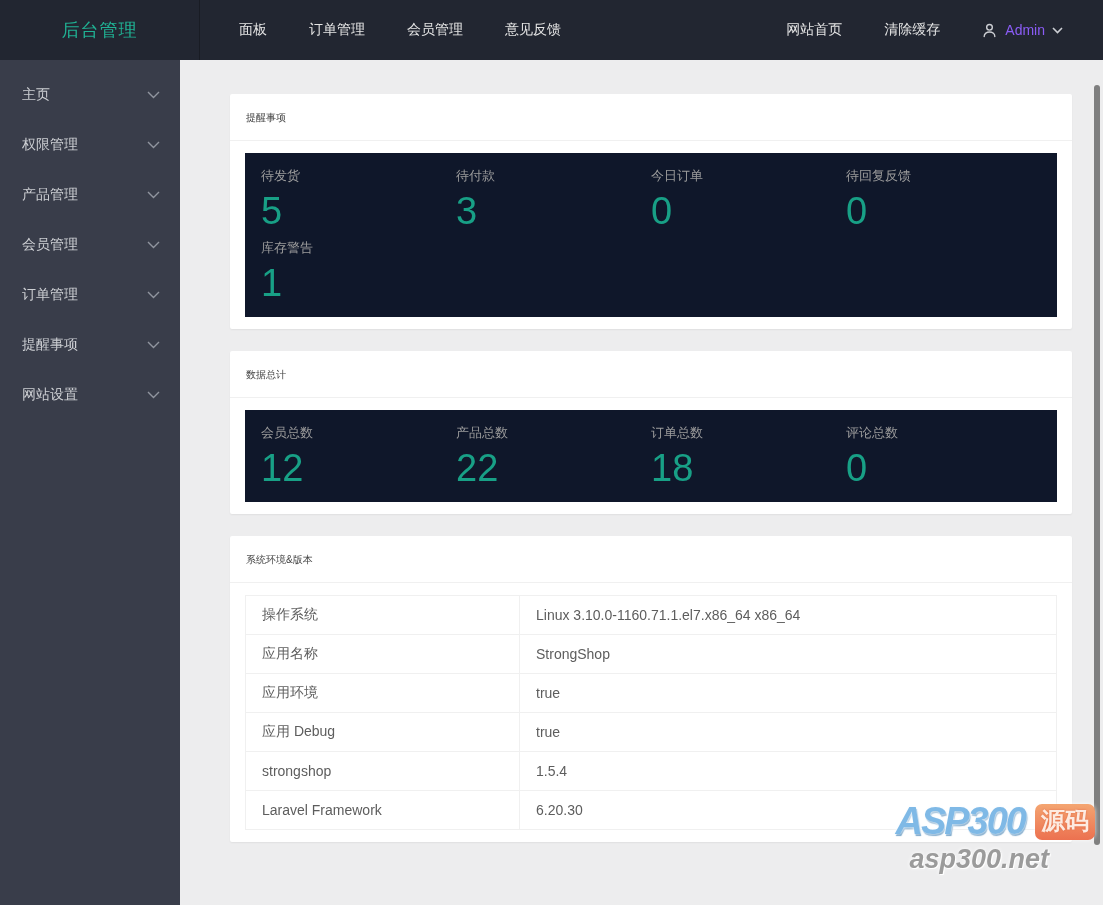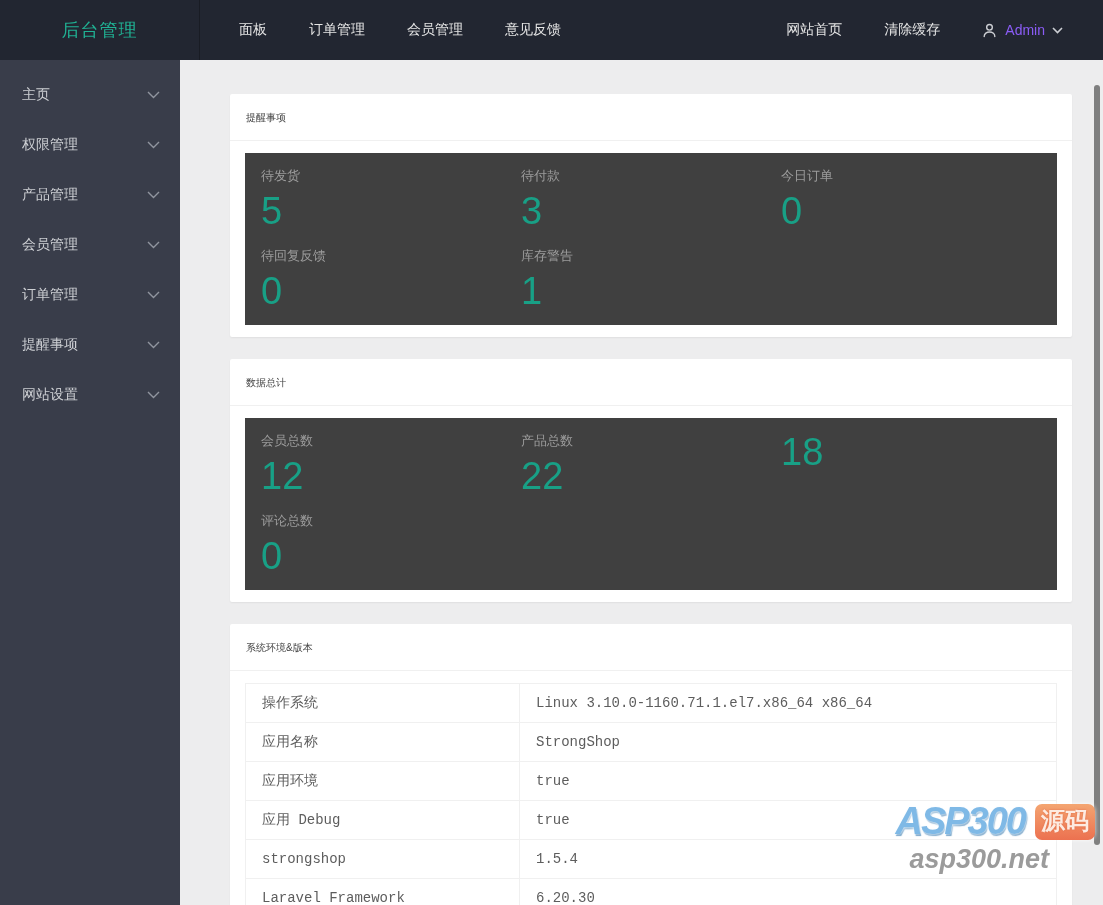--- a/index.html
+++ b/index.html
@@ -53,31 +53,31 @@
     background:#fff; border-radius:2px; margin-bottom:22px;
     box-shadow:0 1px 2px rgba(0,0,0,.06);
   }
   .card-header {
     padding:17px 16px 15px; font-size:10px; color:#444;
     border-bottom:1px solid #f0f0f0;
     margin-top:19px;
   }
   .card-body { padding:12px 15px; }
   .stat-panel {
-    background:#404040; padding:14px 16px;
-    display:grid; grid-template-columns:repeat(3,1fr); row-gap:16px;
+    background:#0f172a; padding:14px 16px;
+    display:grid; grid-template-columns:repeat(4,1fr); row-gap:8px;
   }
   .stat .stat-label { font-size:13px; color:#9c9c9c; margin-bottom:6px; }
   .stat .stat-value { font-size:38px; line-height:40px; color:#18a086; }
   
   table.sys { width:100%; border-collapse:collapse; table-layout:fixed; }
   table.sys td {
     border:1px solid #f0f0f0; font-size:14px; color:#5d5d5d;
     padding:10px 16px; height:39px; vertical-align:middle;
-    white-space:nowrap; overflow:hidden;font-family:Liberation Mono, monospace;
+    white-space:nowrap; overflow:hidden;
   }
   table.sys td.k { width:274px; }
   
   .scrollbar-track {
     position:absolute; top:60px; right:0; width:10px; bottom:0; z-index:30;
   }
   .scrollbar-thumb {
     position:absolute; top:25px; right:3px; width:6px; height:760px;
     background:#7f7f7f; border-radius:3px; cursor:pointer;
   }
@@ -231,20 +231,21 @@
       <div class="stat-panel">
         <div class="stat">
           <div class="stat-label">会员总数</div>
           <div class="stat-value">12</div>
         </div>
         <div class="stat">
           <div class="stat-label">产品总数</div>
           <div class="stat-value">22</div>
         </div>
         <div class="stat">
+          <div class="stat-label">订单总数</div>
           <div class="stat-value">18</div>
         </div>
         <div class="stat">
           <div class="stat-label">评论总数</div>
           <div class="stat-value">0</div>
         </div>
       </div>
     </div>
   </section>
 

